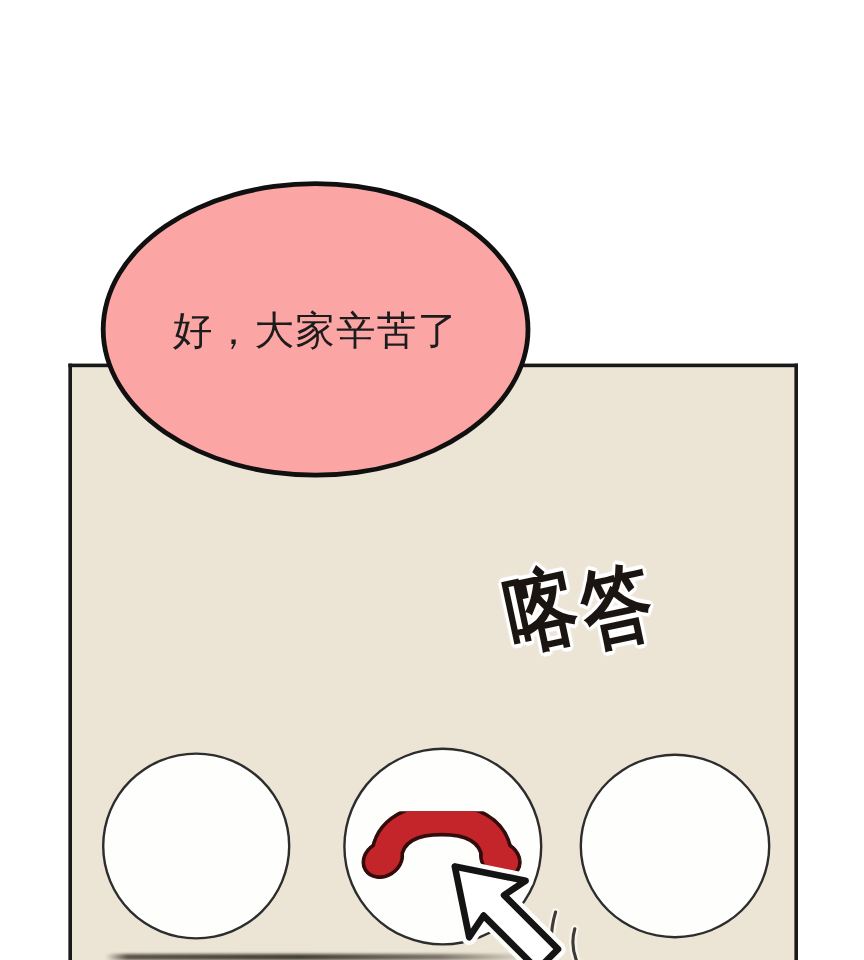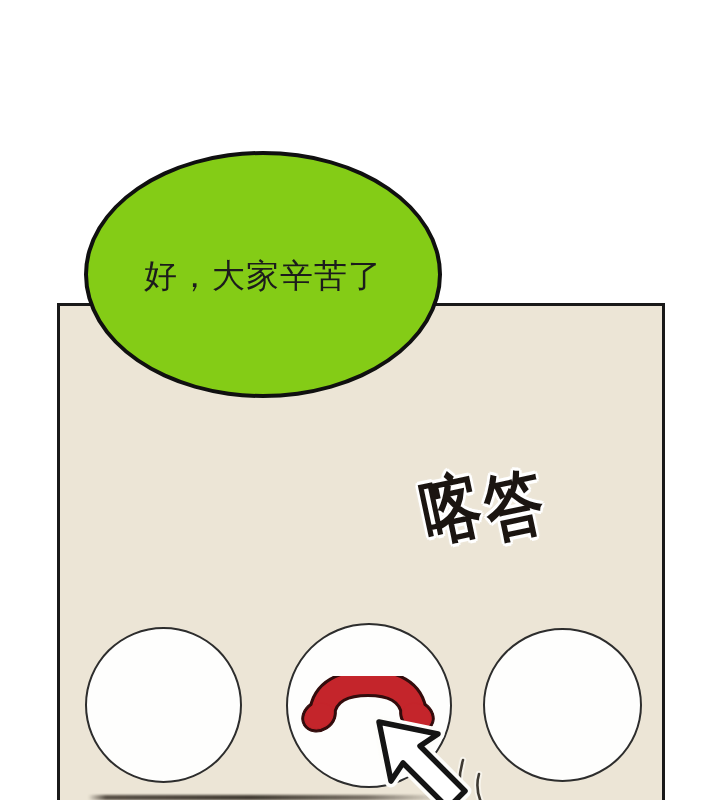--- a/index.html
+++ b/index.html
@@ -19,21 +19,21 @@
     background:#ece5d6;
     border:3px solid #191919;
     border-bottom:none;
   }
   
   .bubble{
     position:absolute;
     left:84px;top:151px;
     width:358px;height:247px;
     box-sizing:border-box;
-    background:#84cc16;
+    background:#fca5a5;
     border:4px solid #101010;
     border-radius:50%;
     z-index:5;
     display:flex;align-items:center;justify-content:center;
   }
   .bubble-text{
     font-size:33px;
     color:#1c1c1c;
     letter-spacing:1px;
     white-space:nowrap;

